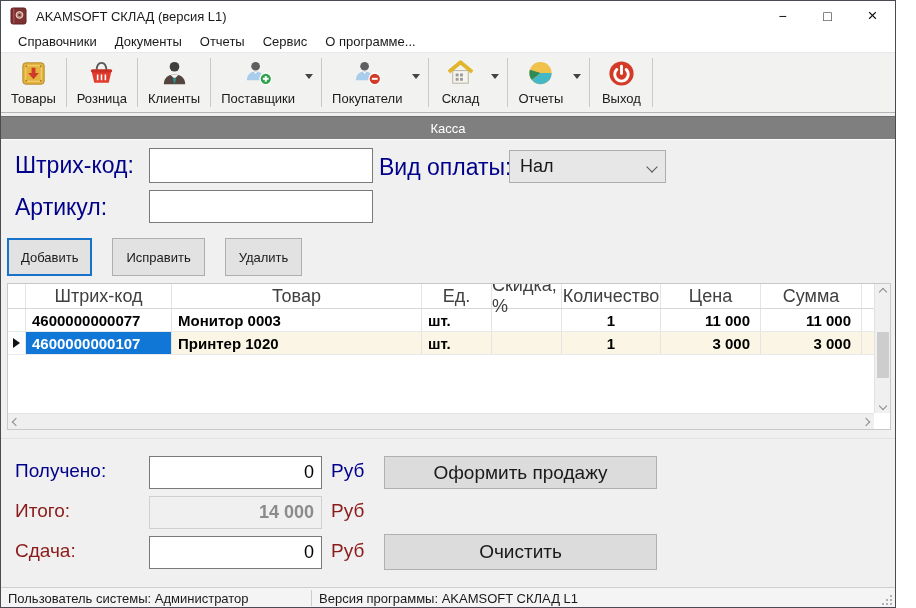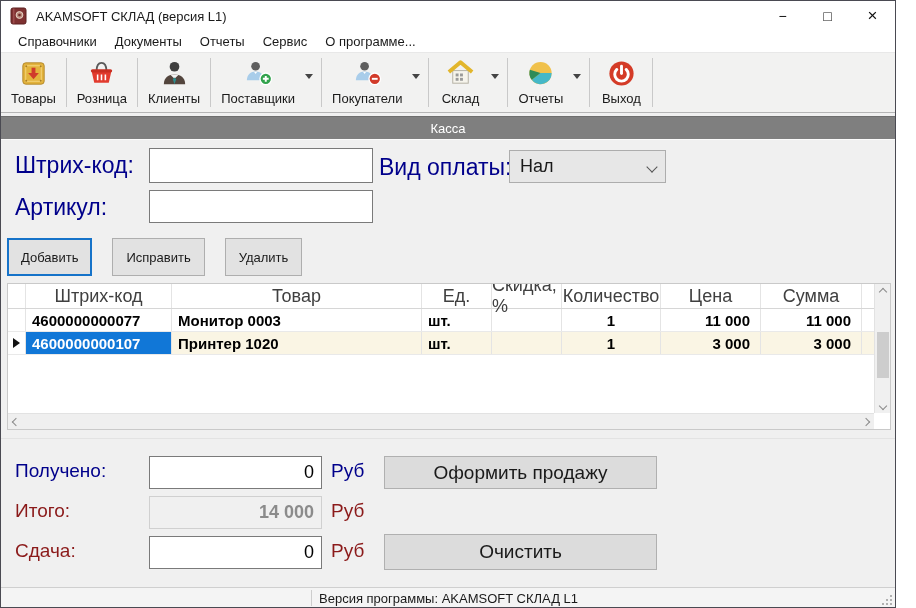--- a/index.html
+++ b/index.html
@@ -344,20 +344,21 @@
     <span class="p-label red" style="left:14px; top:101px;">Сдача:</span>
     <input class="pay-input" style="top: 97px;" type="text" value="0">
     <span class="cur red" style="left:330px; top:101px;">Руб</span>
 
     <button class="big-btn" style="top:17px; height:33px;">Оформить продажу</button>
     <button class="big-btn" style="top:95px; height:36px;">Очистить</button>
   </div>
 
   <div class="status-gap"></div>
   <div class="statusbar">
+    <span class="st-left">Пользователь системы: Администратор</span>
     <span class="st-div"></span>
     <span class="st-right">Версия программы: AKAMSOFT СКЛАД  L1</span>
     <svg class="grip" width="11" height="11">
       <rect x="8" y="0" width="2" height="2" fill="#b0b0b0"></rect>
       <rect x="8" y="4" width="2" height="2" fill="#b0b0b0"></rect>
       <rect x="8" y="8" width="2" height="2" fill="#b0b0b0"></rect>
       <rect x="4" y="4" width="2" height="2" fill="#b0b0b0"></rect>
       <rect x="4" y="8" width="2" height="2" fill="#b0b0b0"></rect>
       <rect x="0" y="8" width="2" height="2" fill="#b0b0b0"></rect>
     </svg>

